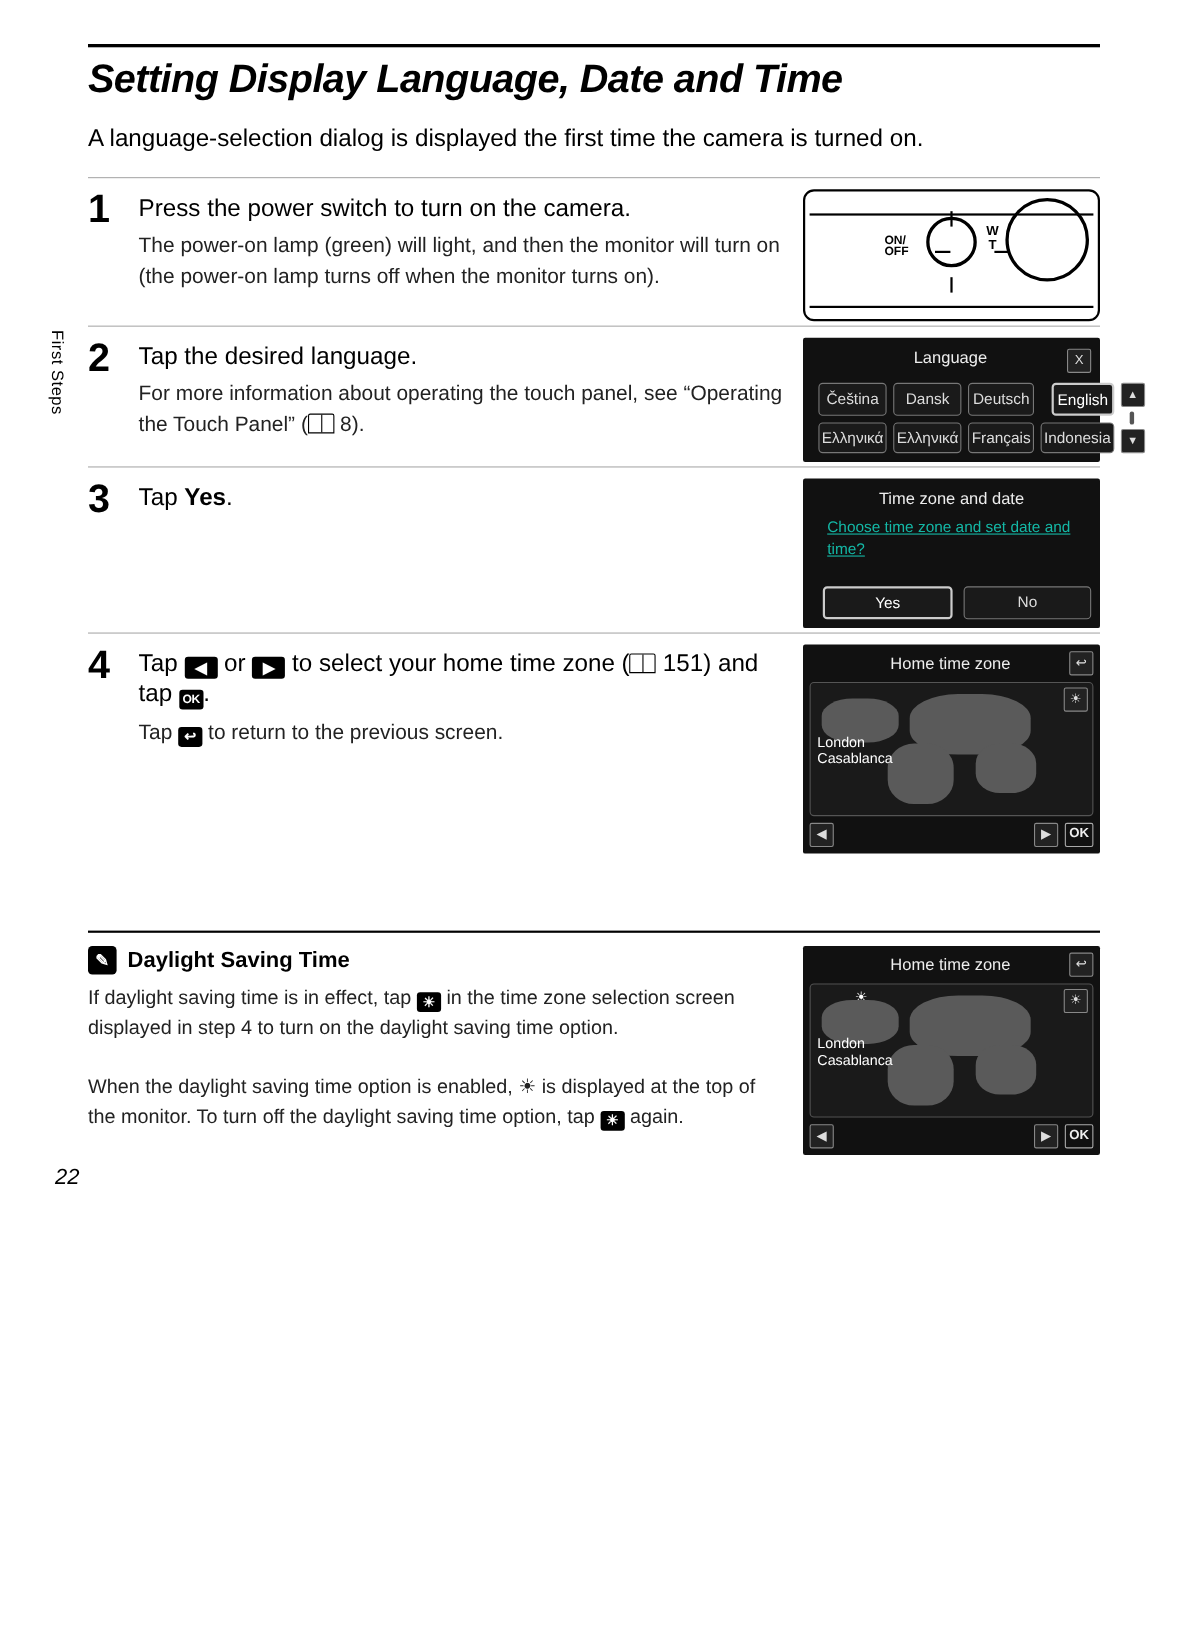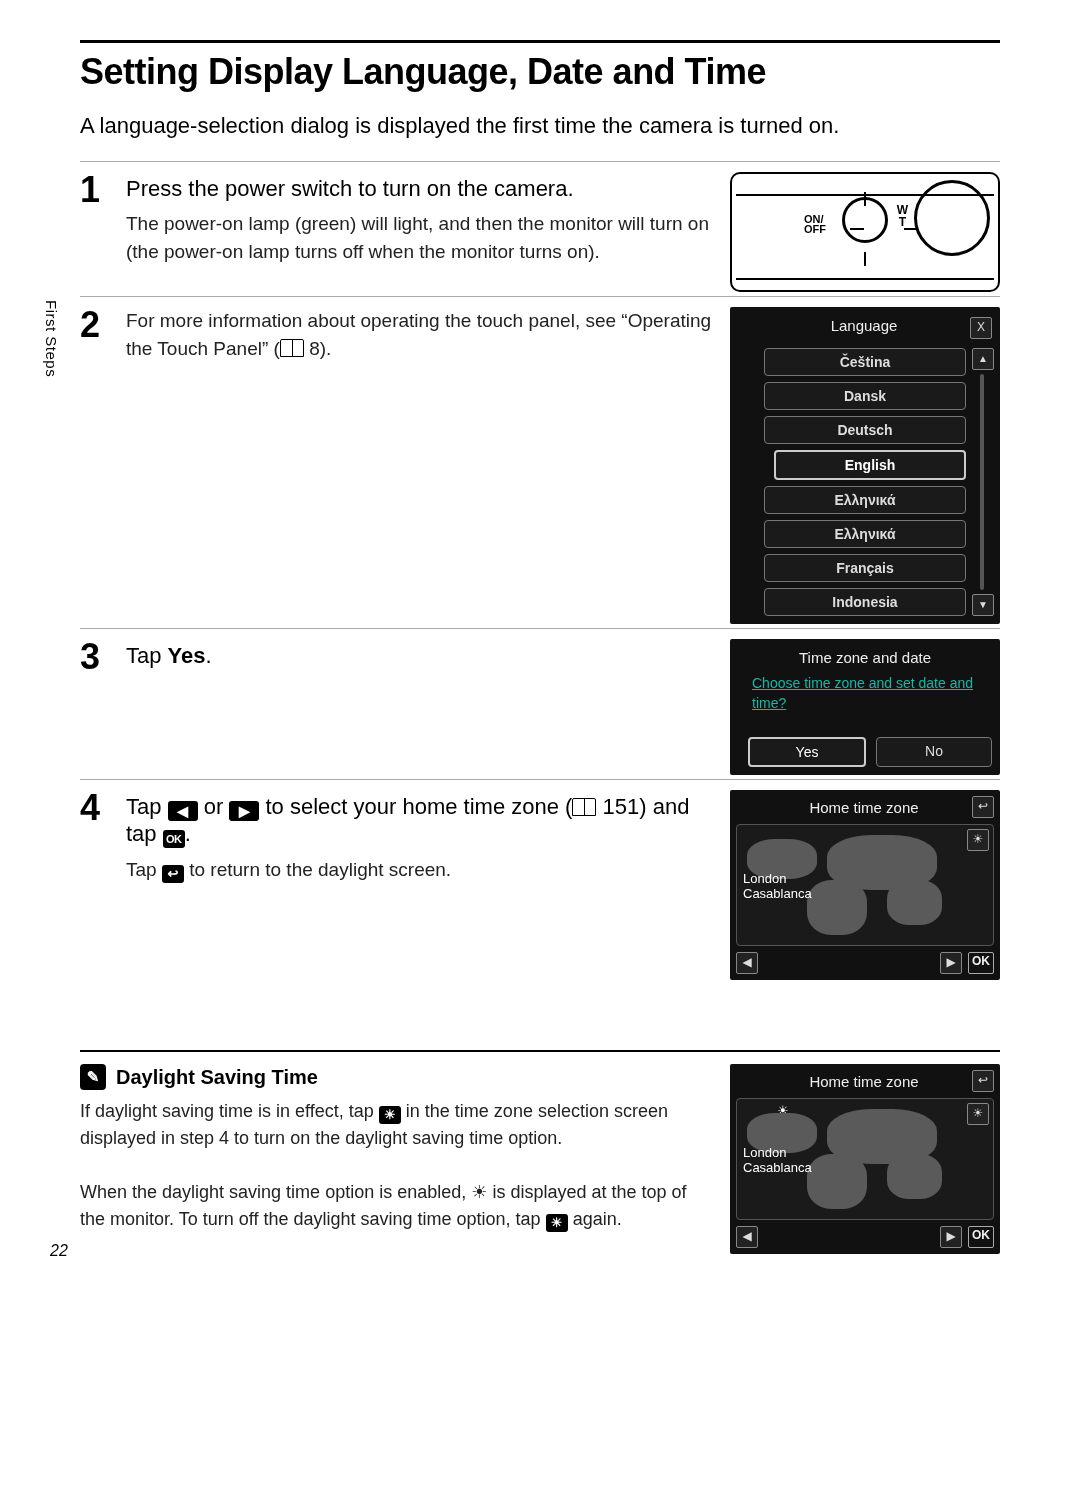--- a/index.html
+++ b/index.html
@@ -17,20 +17,21 @@
   }
   .rule-top{
     border-top:3px solid #000;
     margin-bottom:8px;
   }
   h1{
     font-size:36px;
     font-weight:700;
     margin:0 0 20px 0;
     letter-spacing:-0.5px;
+    font-style:italic;
   }
   .intro{
     font-size:22px;
     margin:0 0 22px 0;
     font-weight:400;
   }
   .side-tab{
     position:absolute;
     left:60px;
     top:300px;
@@ -128,24 +129,23 @@
   }
   .lcd-title{
     text-align:center;
     font-size:15px;
     margin-bottom:8px;
     color:#eee;
   }
   .lcd-row{display:flex;gap:6px;align-items:stretch;}
   .lcd-grid{
     display:grid;
-    grid-template-columns:1fr;
+    grid-template-columns:1fr 1fr 1fr 1fr;
     gap:6px;
     flex:1;
-    font-weight:bold;
   }
   .lcd-btn{
     border:1px solid #777;
     border-radius:4px;
     text-align:center;
     padding:5px 2px;
     font-size:14px;
     color:#ddd;
     background:#1a1a1a;
   }
@@ -183,21 +183,21 @@
     display:flex;align-items:center;gap:10px;
     font-size:20px;font-weight:700;margin-bottom:8px;
   }
   .note-icon{
     width:26px;height:26px;background:#000;color:#fff;border-radius:4px;
     display:inline-flex;align-items:center;justify-content:center;font-size:15px;
   }
   .note-row{display:flex;gap:28px;align-items:flex-start;}
   .note-text{flex:1;font-size:18px;line-height:1.5;color:#222;}
   .pagenum{
-    position:absolute;left:50px;bottom:44px;font-style:italic;font-size:16px;
+    position:absolute;left:50px;bottom:18px;font-style:italic;font-size:20px;
   }
   .triangle-up::before{content:"▲";font-size:10px;}
   .triangle-down::before{content:"▼";font-size:10px;}
   b{font-weight:700;}
 </style>
 </head>
 <body>
 
 <div class="page">
 
@@ -231,20 +231,21 @@
           <span>W</span><br>
           <span>T</span>
         </div>
       </div>
     </div>
   </div>
 
   <div class="step">
     <div class="step-num">2</div>
     <div class="step-body">
+      <div class="step-head">Tap the desired language.</div>
       <div class="step-text">
         <span>For more information about operating the touch panel, see “Operating the Touch Panel” (</span><span class="ref-icon"></span><span> 8).</span>
       </div>
     </div>
     <div class="shot">
       <div class="lcd">
         <div class="lcd-row" style="margin-bottom:6px;justify-content:flex-end;">
           <div style="width:20px"></div>
           <div class="lcd-title" style="flex:1">Language</div>
           <div class="lcd-sq">X</div>
@@ -290,21 +291,21 @@
     </div>
   </div>
 
   <div class="step">
     <div class="step-num">4</div>
     <div class="step-body">
       <div class="step-head">
         <span>Tap </span><span class="glyph lg">◀</span><span> or </span><span class="glyph lg">▶</span><span> to select your home time zone (</span><span class="ref-icon"></span><span> 151) and tap </span><span class="glyph ok">OK</span><span>.</span>
       </div>
       <div class="step-text">
-        <span>Tap </span><span class="glyph">↩</span><span> to return to the daylight screen.</span>
+        <span>Tap </span><span class="glyph">↩</span><span> to return to the previous screen.</span>
       </div>
     </div>
     <div class="shot">
       <div class="lcd" style="padding:6px;">
         <div class="map-top">
           <div style="width:20px"></div>
           <div class="lcd-title">Home time zone</div>
           <div class="lcd-sq">↩</div>
         </div>
         <div class="map-area">

